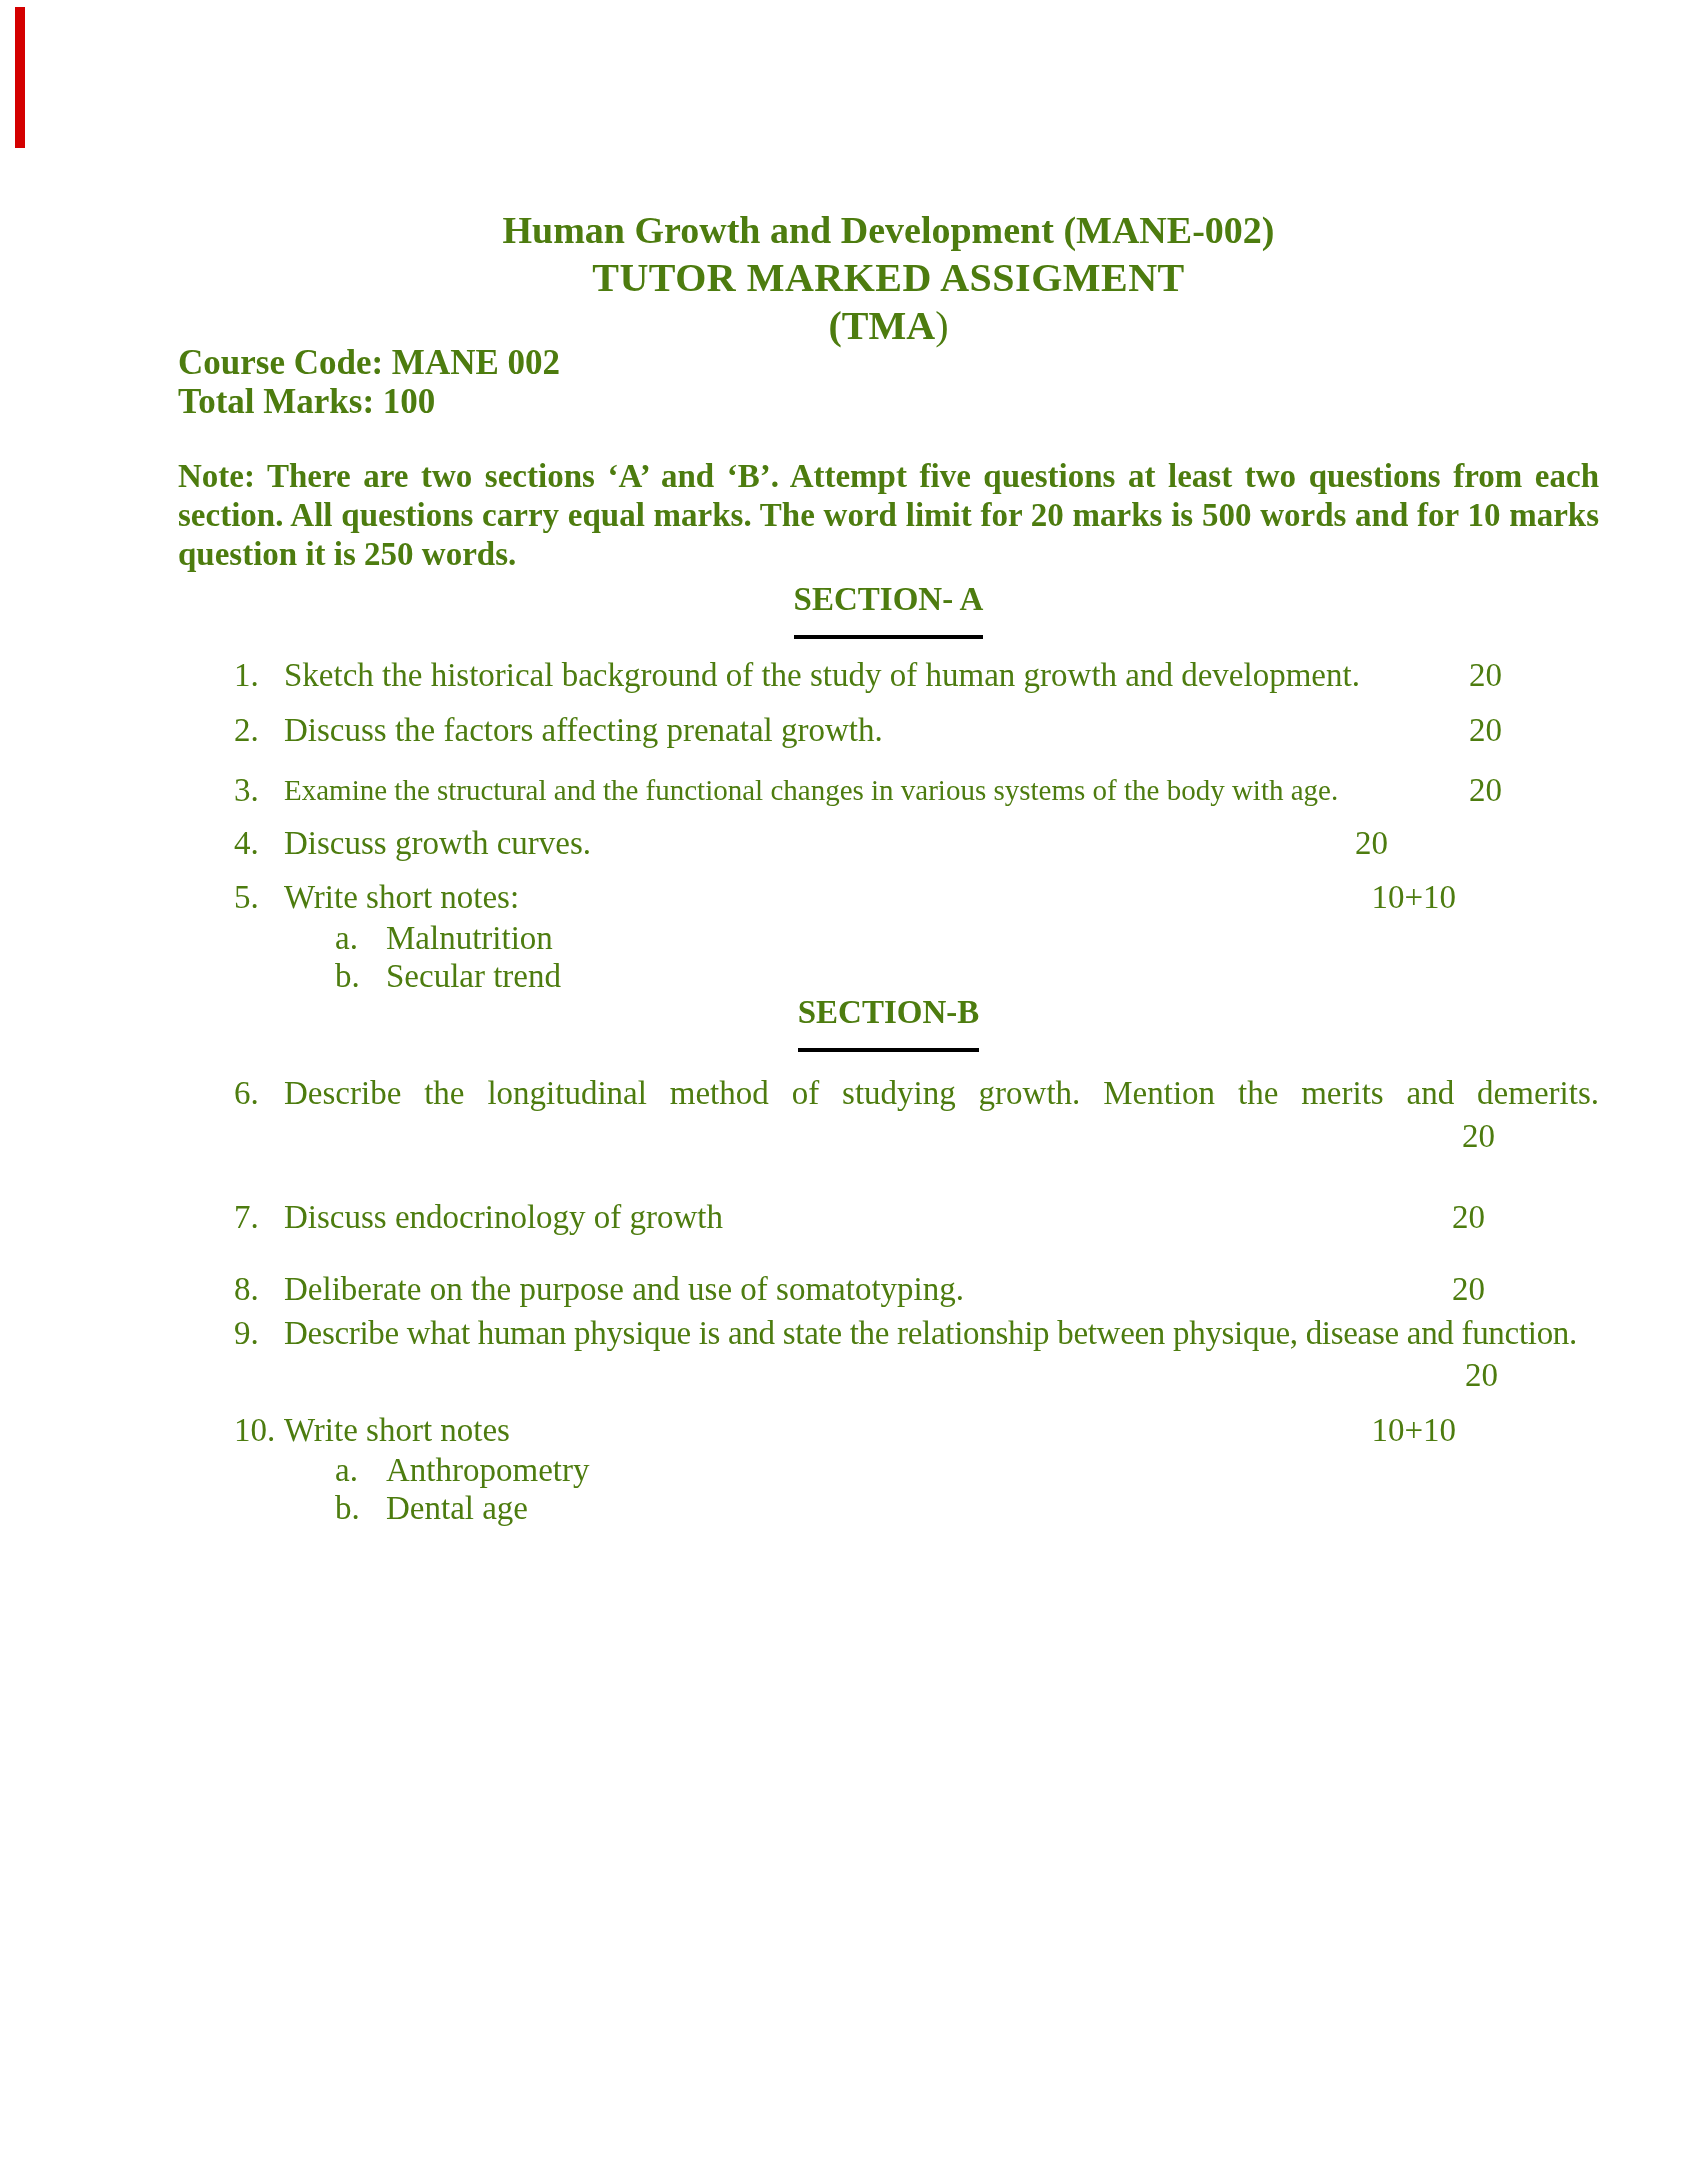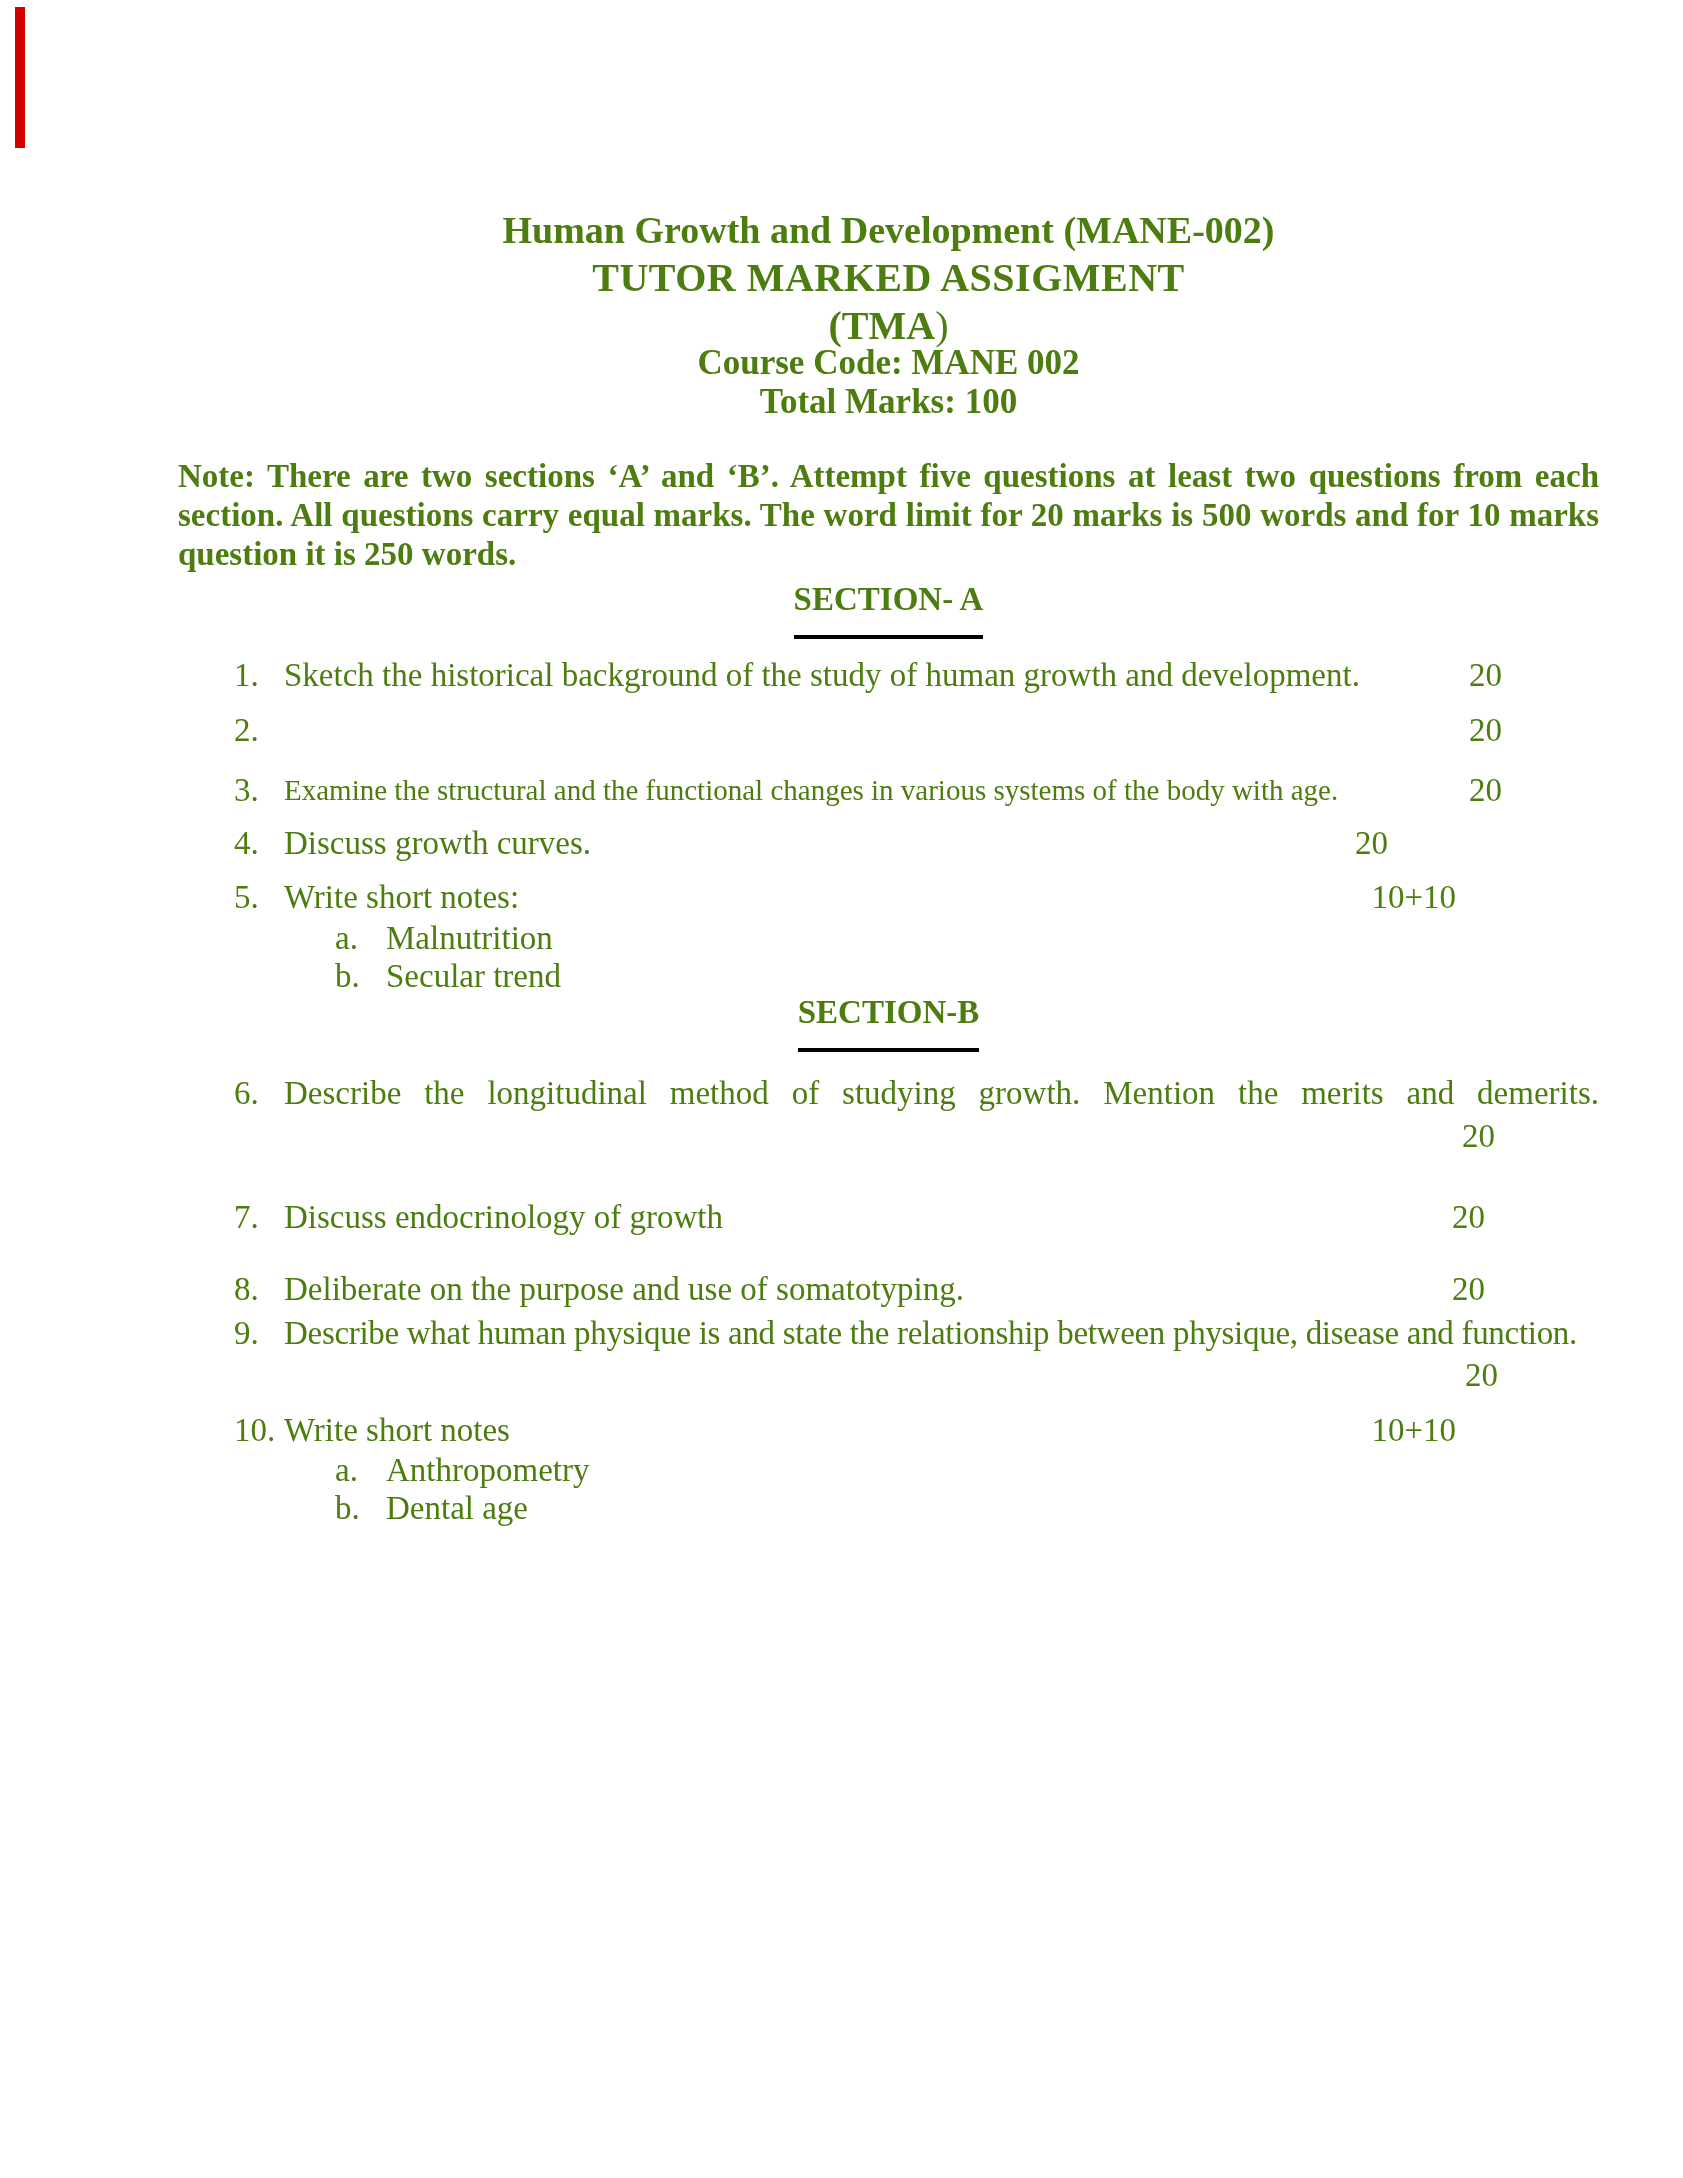--- a/index.html
+++ b/index.html
@@ -33,21 +33,21 @@
   .title-l1 { font-size: 38px; line-height: 48px; }
   .title-l2 { font-size: 40px; line-height: 48px; letter-spacing: 0.5px; }
   .title-l3 { font-size: 40px; line-height: 48px; }
   .tma-close { font-weight: normal; }
 
   .meta-block {
     position: absolute;
     left: 178px;
     top: 343px;
     width: 1421px;
-    text-align: center;
+    text-align: left;
     font-weight: bold;
     font-size: 35px;
     line-height: 39px;
   }
 
   .note-block {
     position: absolute;
     left: 178px;
     top: 457px;
     width: 1421px;
@@ -174,20 +174,21 @@
   </div>
 
   <div class="q-row" id="q1">
     <span class="q-num">1.</span>
     <span class="q-text">Sketch the historical background of the study of human growth and development.</span>
     <span class="q-marks">20</span>
   </div>
 
   <div class="q-row" id="q2">
     <span class="q-num">2.</span>
+    <span class="q-text">Discuss the factors affecting prenatal growth.</span>
     <span class="q-marks">20</span>
   </div>
 
   <div class="q-row" id="q3">
     <span class="q-num">3.</span>
     <span class="q-text">Examine the structural and the functional changes in various systems of the body with age.</span>
     <span class="q-marks">20</span>
   </div>
 
   <div class="q-row" id="q4">

